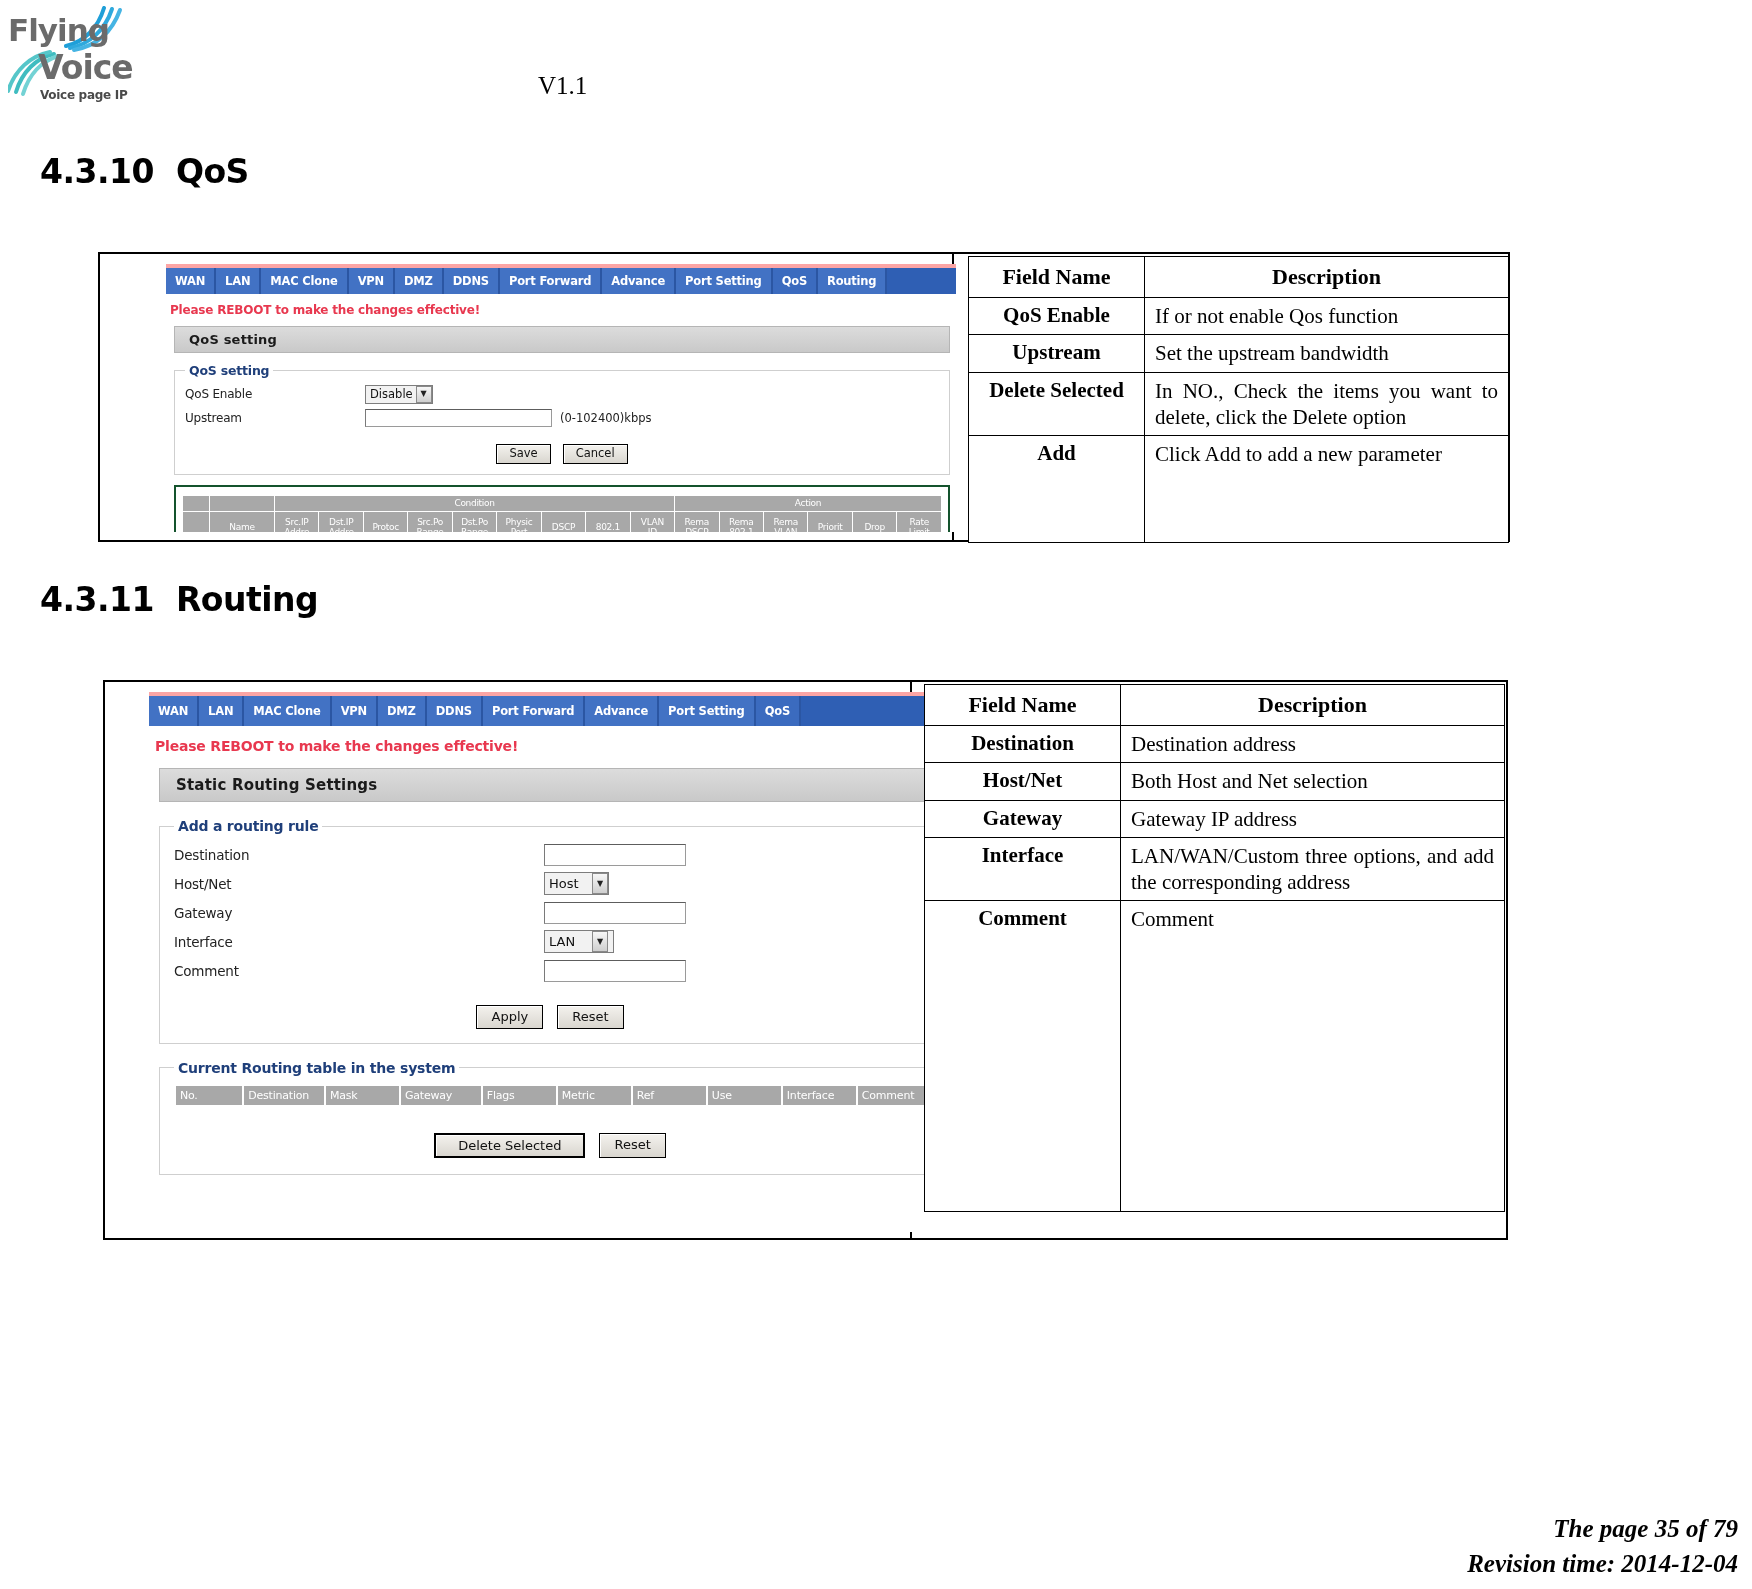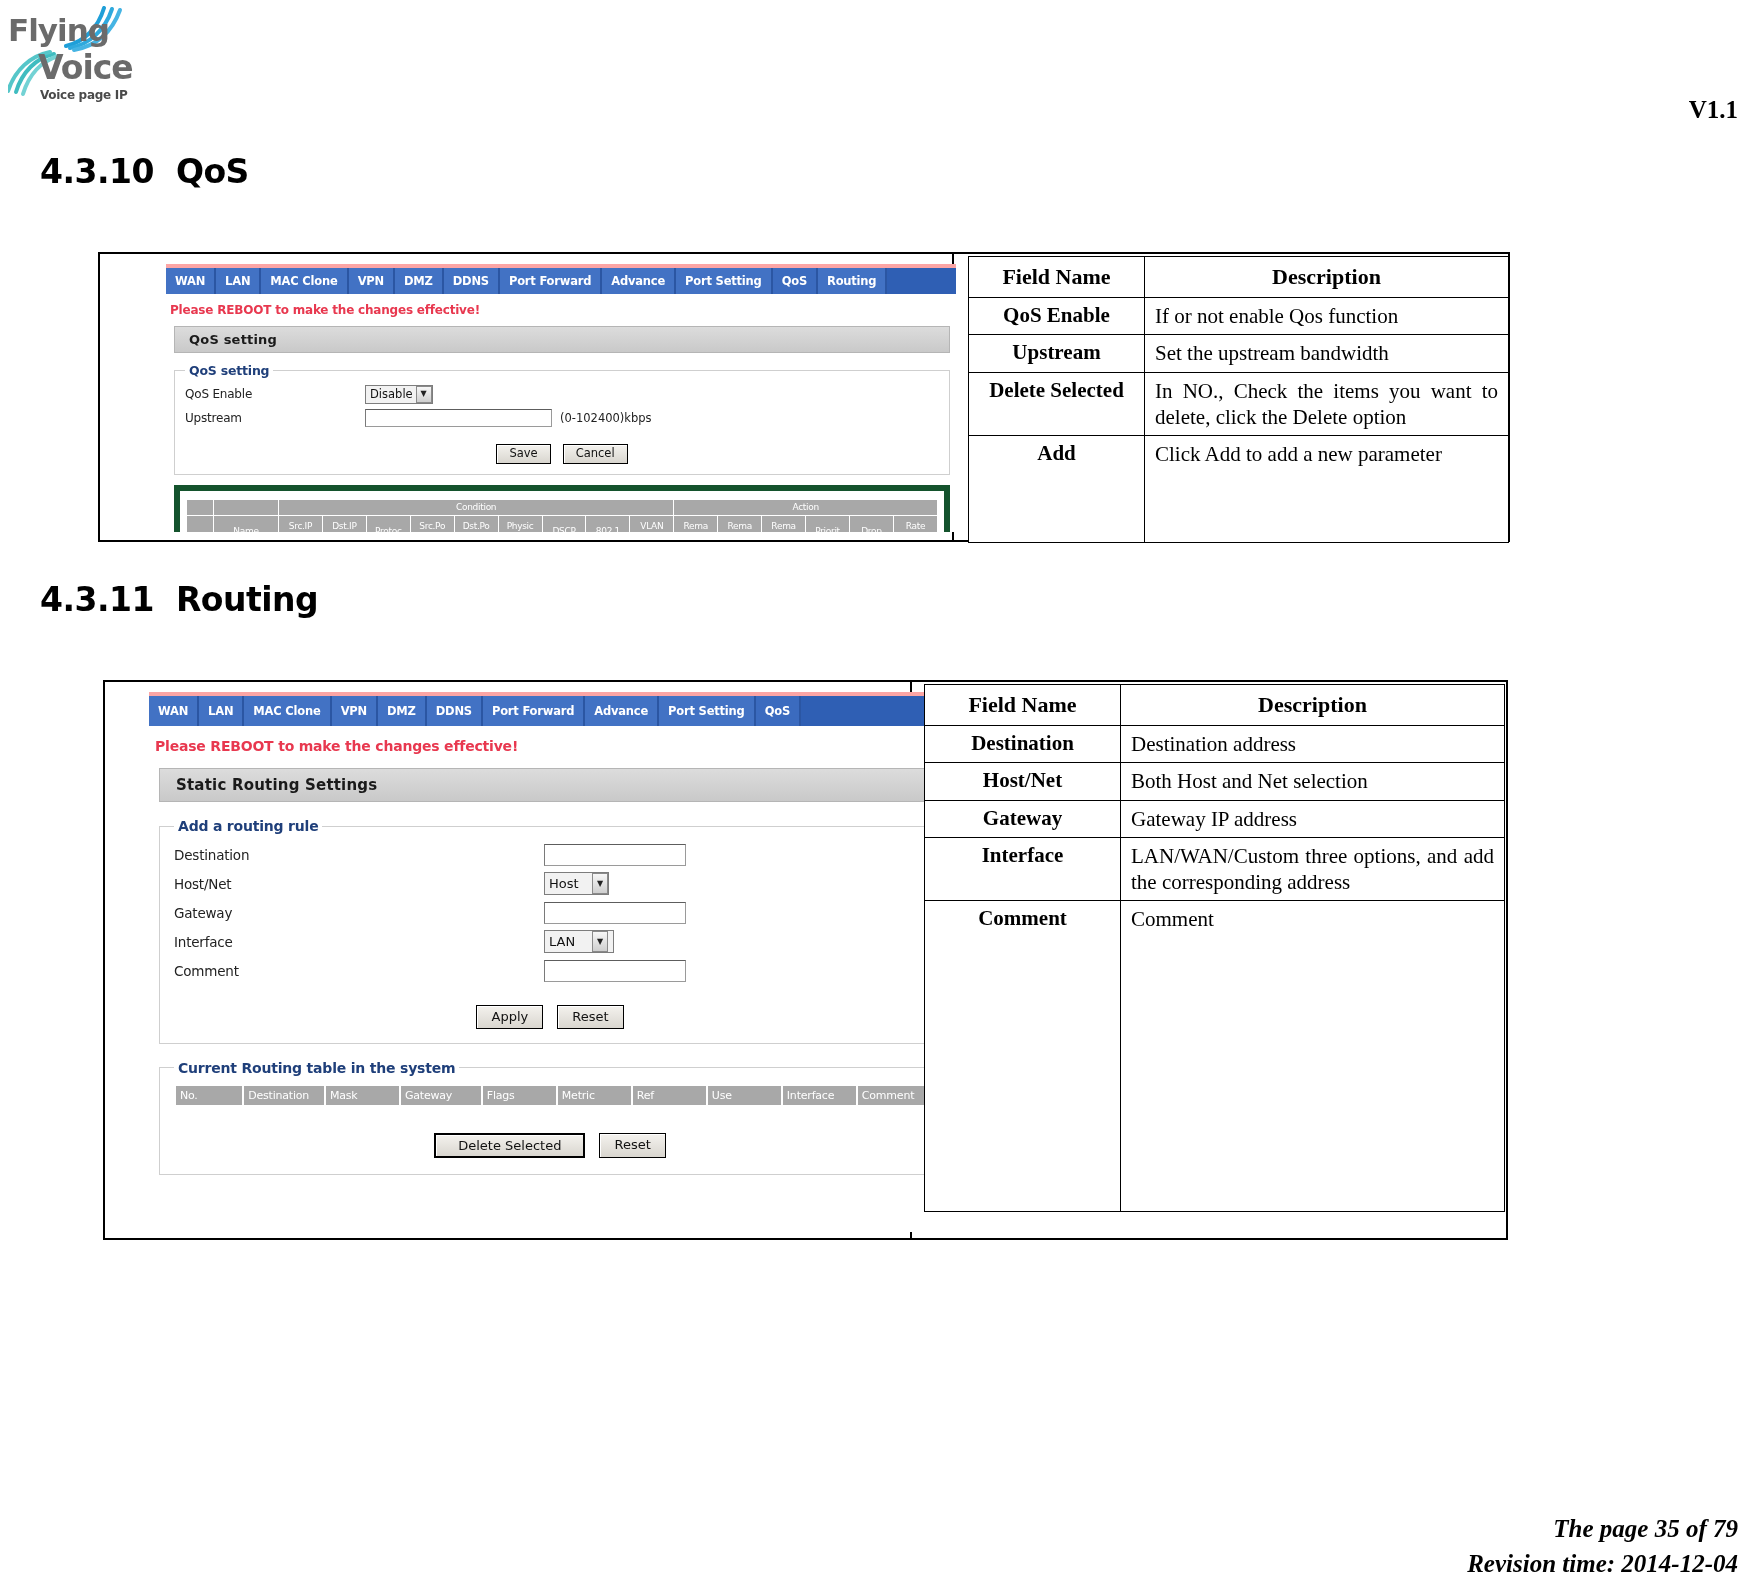--- a/index.html
+++ b/index.html
@@ -58,25 +58,25 @@
     font-family: "Liberation Serif", serif;
     font-style: italic;
     font-weight: bold;
     font-size: 23px;
     color: #000;
     line-height: 1.35;
   }
   .header-version {
     position: absolute;
     right: 14px;
-    top: 96px;
+    top: 72px;
     width: 1200px;
-    text-align: right;
+    text-align: left;
     font-family: "Liberation Serif", serif;
-    font-weight: bold;
+    font-weight: normal;
     font-size: 25px;
   }
 
   
   .section-heading {
     position: absolute;
     font-family: "DejaVu Sans", sans-serif;
     font-weight: bold;
     font-size: 33px;
     color: #000;
@@ -230,21 +230,21 @@
     border: 1px solid #000;
     box-shadow: inset 1px 1px 0 #ffffff;
     padding: 2px 12px;
     line-height: 1.2;
   }
   .ui-btn.strong { border: 2px solid #000; }
 
   
   .cond-table {
     margin: 0 6px 0 8px;
-    border: 6px solid #14532d;
+    border: 2px solid #14532d;
     padding: 8px 6px 10px 6px;
   }
   table.qos-grid {
     border-collapse: separate;
     border-spacing: 1px;
     width: 100%;
     table-layout: fixed;
   }
   table.qos-grid td {
     background: #a8a8a8;

